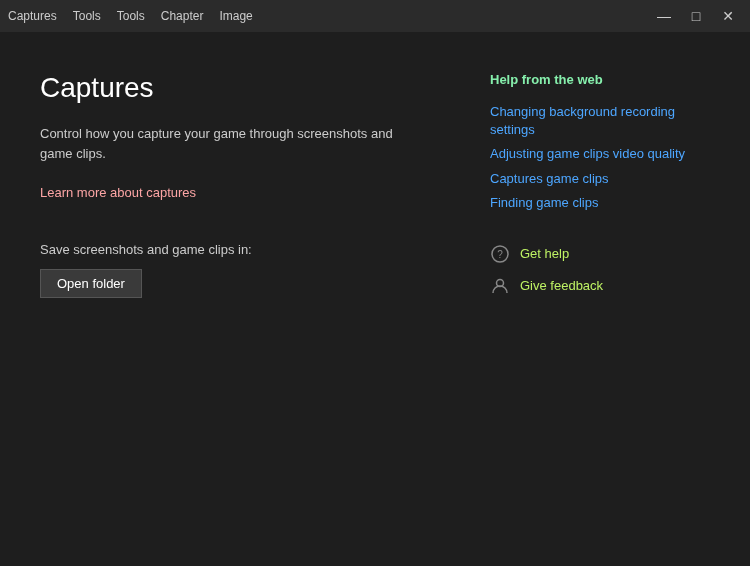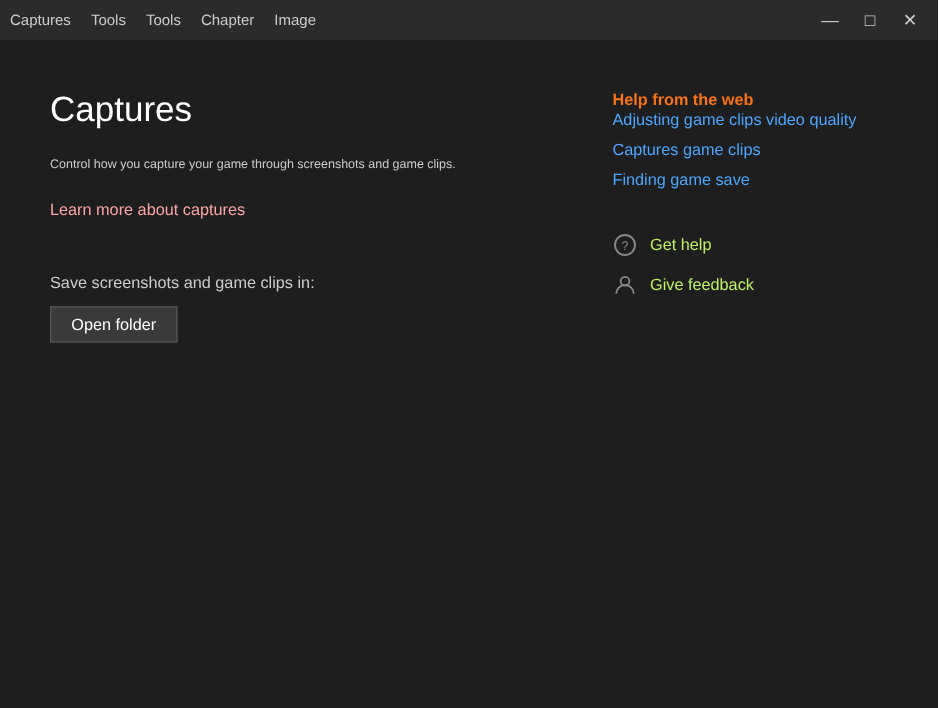--- a/index.html
+++ b/index.html
@@ -64,21 +64,21 @@
     }
 
     .page-title {
       font-size: 28px;
       font-weight: 300;
       color: #ffffff;
       margin-bottom: 20px;
     }
 
     .description {
-      font-size: 10px;
+      font-size: 13px;
       color: #cccccc;
       line-height: 1.5;
       margin-bottom: 20px;
       max-width: 380px;
     }
 
     .link {
       color: #fca5a5;
       text-decoration: none;
       font-size: 13px;
@@ -109,21 +109,22 @@
     }
 
     .sidebar {
       width: 220px;
       flex-shrink: 0;
     }
 
     .help-title {
       font-size: 13px;
       font-weight: 600;
-      color: #f97316;
+      color: #86efac;
+      margin-bottom: 16px;
     }
 
     .help-links {
       display: flex;
       flex-direction: column;
       gap: 6px;
       margin-bottom: 32px;
     }
 
     .help-link {
@@ -188,23 +189,24 @@
     <a class="link">Learn more about captures</a>
     <p class="save-label">Save screenshots and game clips in:</p>
     <div class="folder-row">
       <button class="open-folder-btn">Open folder</button>
     </div>
   </div>
 
   <div class="sidebar">
     <p class="help-title">Help from the web</p>
     <div class="help-links">
+      <a class="help-link">Changing background recording settings</a>
       <a class="help-link">Adjusting game clips video quality</a>
       <a class="help-link">Captures game clips</a>
-      <a class="help-link">Finding game save</a>
+      <a class="help-link">Finding game clips</a>
     </div>
     <div class="support-links">
       <div class="support-item">
         <div class="support-icon">
           <svg width="18" height="18" viewBox="0 0 18 18" fill="none">
             <circle cx="9" cy="9" r="8" stroke="#888" stroke-width="1.5"></circle>
             <text x="9" y="13" text-anchor="middle" font-size="10" fill="#888" font-family="Arial">?</text>
           </svg>
         </div>
         <a class="support-text">Get help</a>

